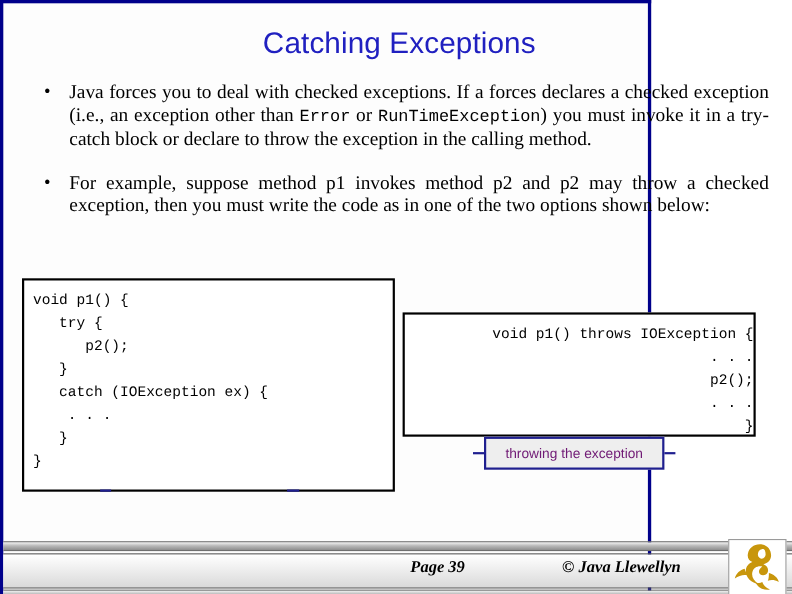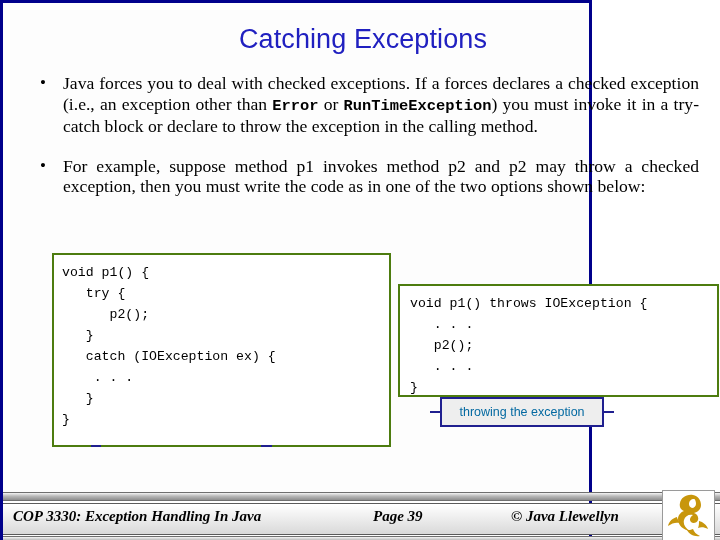--- a/index.html
+++ b/index.html
@@ -62,61 +62,60 @@
     position: absolute;
     left: 13px;
     top: 0;
     font-size: 17px;
     line-height: 20.5px;
   }
   code.mono {
     font-family: "Liberation Mono", monospace;
     font-size: 15.4px;
     letter-spacing: 0px;
-    font-weight: bold;
   }
 
   
   .codebox {
     position: absolute;
-    border: 2px solid #4d7c0f;
+    border: 2px solid #000000;
     background: #ffffff;
     box-sizing: border-box;
     font-family: "Liberation Mono", monospace;
     font-size: 13.2px;
     line-height: 21px;
     color: #000000;
     white-space: pre;
     overflow: hidden;
-    margin-left: 32px;
   }
   #codebox-1 {
     left: 17px;
     top: 250px;
     width: 339px;
     height: 194px;
     padding: 7px 0 0 8px;
   }
   #codebox-2 {
     left: 363px;
     top: 281px;
     width: 321px;
     height: 113px;
     padding: 7px 0 0 10px;
+    text-align: right;
   }
 
   
   .callout {
     position: absolute;
     background: #eeeeee;
     border: 2px solid #1f1f8f;
     box-sizing: border-box;
     font-family: "Liberation Sans", sans-serif;
     font-size: 12.5px;
-    color: #0369a1;
+    color: #701a75;
     display: flex;
     align-items: center;
     justify-content: center;
     white-space: nowrap;
   }
   #callout-catching {
     left: 97px;
     top: 427px;
     width: 162px;
     height: 32px;
@@ -230,21 +229,20 @@
   <div class="leader" id="leader-catching-l"></div>
   <div class="leader" id="leader-catching-r"></div>
 
   <div class="leader" id="leader-throwing-l"></div>
   <div class="leader" id="leader-throwing-r"></div>
   <div class="callout" id="callout-throwing">throwing the exception</div>
 
   <div id="footer">
     <div class="fstrip" id="fstrip-top"></div>
     <div id="fband">
-      <div class="ftext" id="footer-course">COP 3330:  Exception Handling In Java</div>
       <div class="ftext" id="footer-page">Page 39</div>
       <div class="ftext" id="footer-author">© Java Llewellyn</div>
     </div>
     <div class="fstrip" id="fstrip-bottom"></div>
   </div>
 
   <div id="logo">
     <svg width="51" height="49" viewBox="0 0 51 49" xmlns="http://www.w3.org/2000/svg">
       <g fill="#c8960c">
         <path d="M30 4 C23 3 18 7 17 12 C16 16 18 19 21 20 C18 21 15 24 15 28

